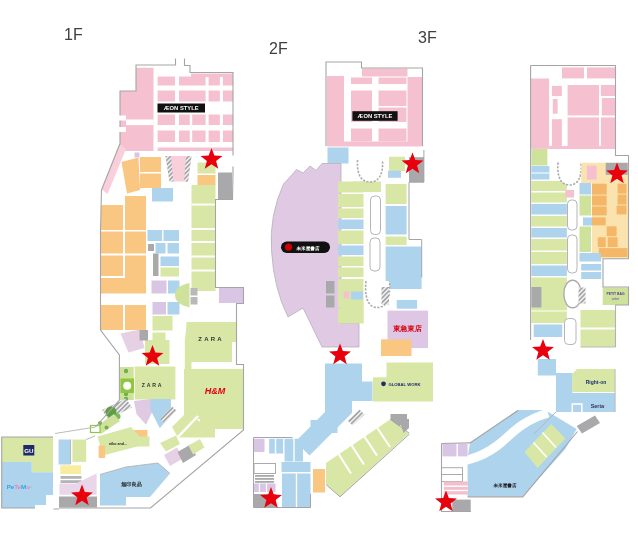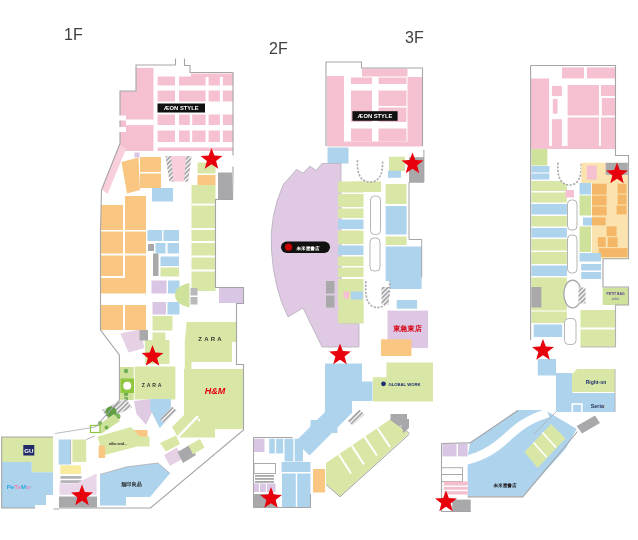--- a/index.html
+++ b/index.html
@@ -5,21 +5,21 @@
 .fl{position:absolute;font-family:Liberation Sans, sans-serif;font-size:16px;color:#404040}
 svg{position:absolute;left:0;top:0}
 svg text{font-family:"Liberation Sans",sans-serif}
 </style></head>
 <body>
 
 <div class="fl" style="left:64px;top:26px">1F</div>
 
 <div class="fl" style="left:269px;top:40px">2F</div>
 
-<div class="fl" style="left:405px;top:29px">3F</div>
+<div class="fl" style="left:418px;top:29px">3F</div>
 <svg width="638" height="540" viewBox="0 0 638 540">
 <defs>
 <path id="star" d="M0,-11.5 L2.84,-3.91 L10.94,-3.55 L4.59,1.5 L6.76,9.3 L0,4.83 L-6.76,9.3 L-4.59,1.5 L-10.94,-3.55 L-2.84,-3.91 Z"></path>
 <pattern id="hat" width="3.2" height="3.2" patternUnits="userSpaceOnUse" patternTransform="rotate(45)">
         <rect width="3.2" height="3.2" fill="#ededed"></rect>
         <rect width="1.6" height="3.2" fill="#a5a5a8"></rect>
       </pattern>
 </defs>
 
 <g id="f1">

